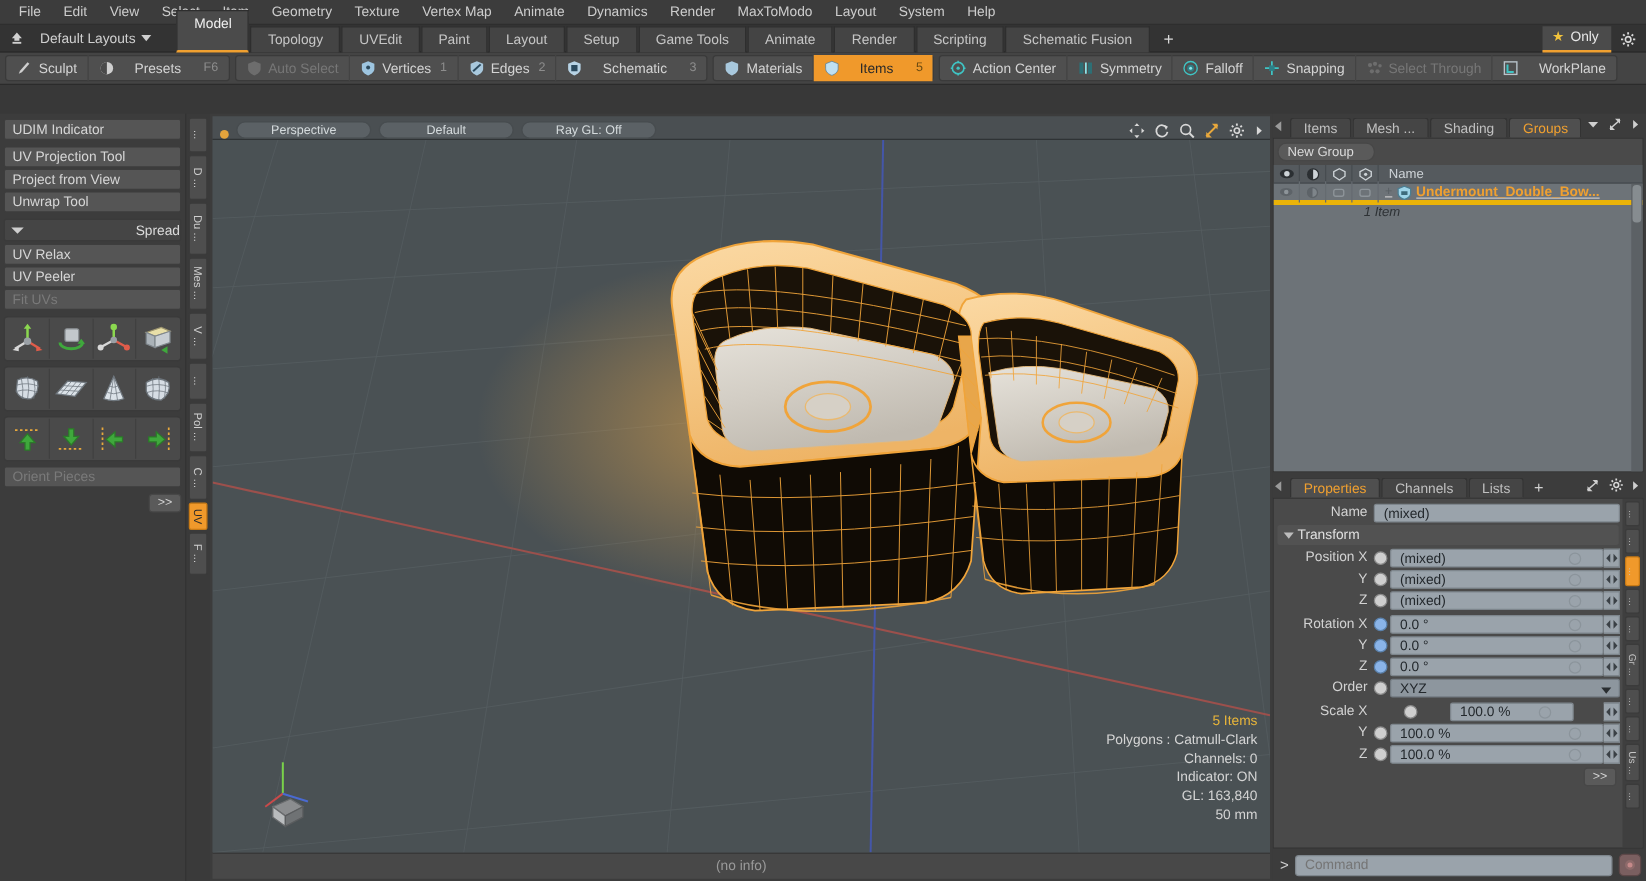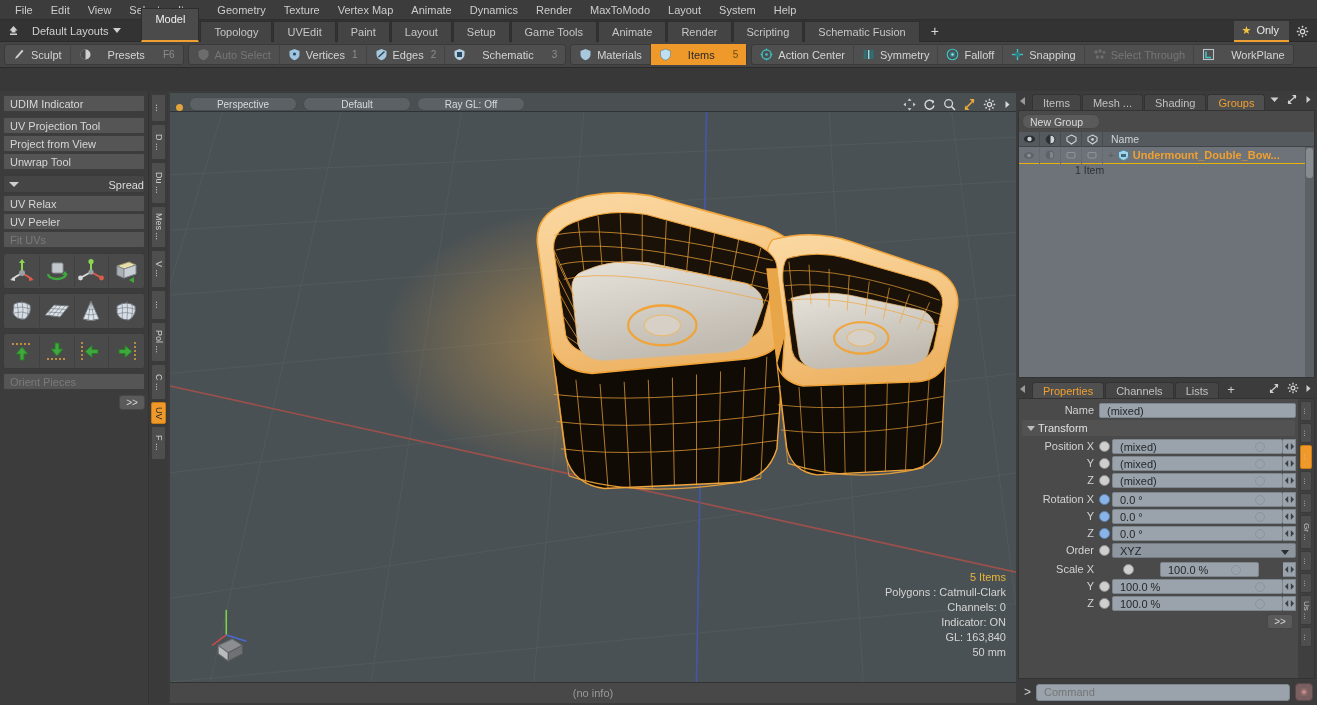--- a/index.html
+++ b/index.html
@@ -167,25 +167,25 @@
   .groups-pane { background: #4a4a4a; border: 1px solid #333; margin-bottom: 3px; height: 268px; display: flex; flex-direction: column; }
   .newgroup-row { padding: 3px; }
   .newgroup-btn {
     width: 78px; height: 15px; line-height: 15px; background: #5a5a5a; border: 1px solid #474747;
     border-radius: 7px; font-size: 10.5px; color: #dadada; padding-left: 7px;
   }
   .list-hdr { height: 15px; background: #555a5e; display: flex; align-items: center; border-bottom: 1px solid #41454a; }
   .hdr-col { width: 21px; height: 15px; display: flex; align-items: center; justify-content: center; border-right: 1px solid #474c50; }
   .hdr-name { flex: 1; padding-left: 8px; font-size: 10.5px; color: #cfd4d8; }
   .list-body { flex: 1; background: #6d7378; position: relative; }
-  .list-row { height: 17px; display: flex; align-items: center; border-bottom: 1px solid #eab308; }
+  .list-row { height: 17px; display: flex; align-items: center; border-bottom: 4px solid #eab308; text-decoration: underline; }
   .row-col { width: 21px; height: 17px; display: flex; align-items: center; justify-content: center; border-right: 1px solid #656b70; }
   .row-name { flex: 1; display: flex; align-items: center; gap: 3px; padding-left: 5px; }
   .grp-title { color: #f0a030; font-size: 11px; font-weight: bold; white-space: nowrap; overflow: hidden; }
-  .item-count { font-size: 10.5px; color: #2e3235; padding-left: 56px; line-height: 13px; }
+  .item-count { font-size: 10.5px; color: #2e3235; padding-left: 72px; line-height: 13px; font-style: italic; }
   .list-scroll { position: absolute; right: 0; top: 0; width: 9px; bottom: 0; background: #5c6165; }
   .list-scroll i { position: absolute; right: 1px; top: 1px; width: 7px; height: 30px; background: #868c90; border-radius: 3px; display: block; }
 
   .props-pane { flex: 1; background: #4a4a4a; border: 1px solid #333; display: flex; flex-direction: column; overflow: hidden; }
   .prop-body { flex: 1; display: flex; }
   .prop-main { flex: 1; padding: 3px 2px 0 2px; }
   .prow { display: flex; align-items: center; height: 16px; margin-bottom: 1px; }
   .plabel { width: 78px; text-align: right; padding-right: 5px; font-size: 11px; color: #d2d2d2; white-space: nowrap; }
   .pradio { width: 11px; height: 11px; border-radius: 50%; background: #cfcfcf; border: 1px solid #8b8b8b; margin-right: 2px; flex: 0 0 auto; }
   .pradio.blue { background: #8ab4e8; border-color: #5b82ad; }

